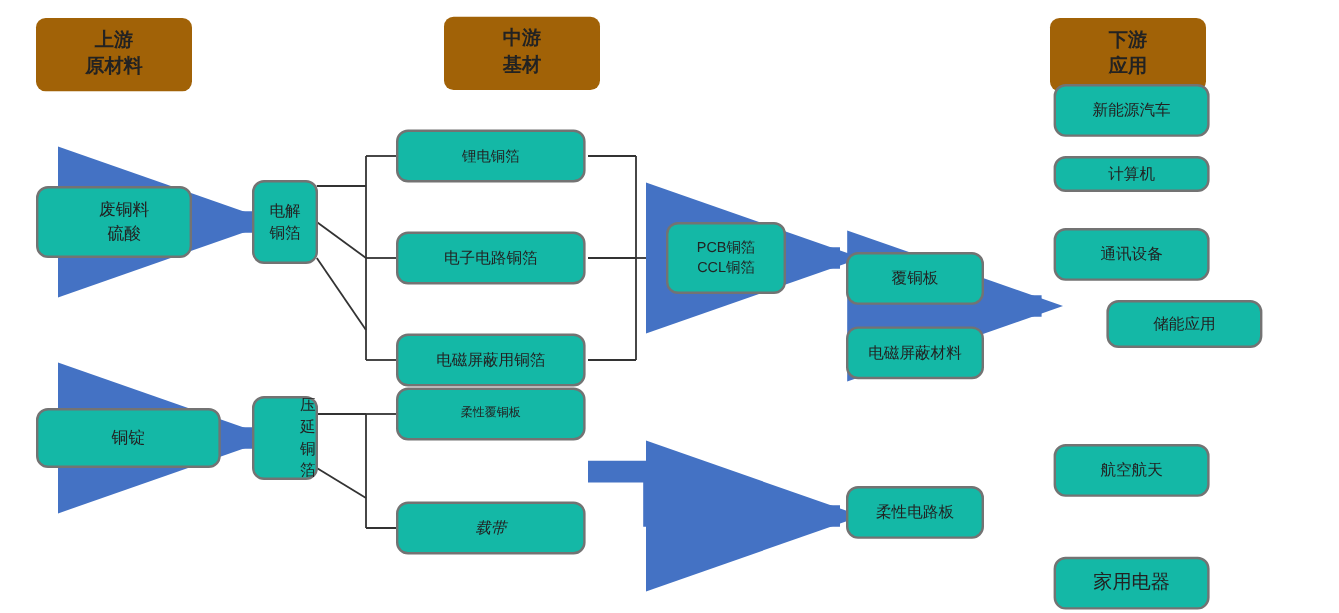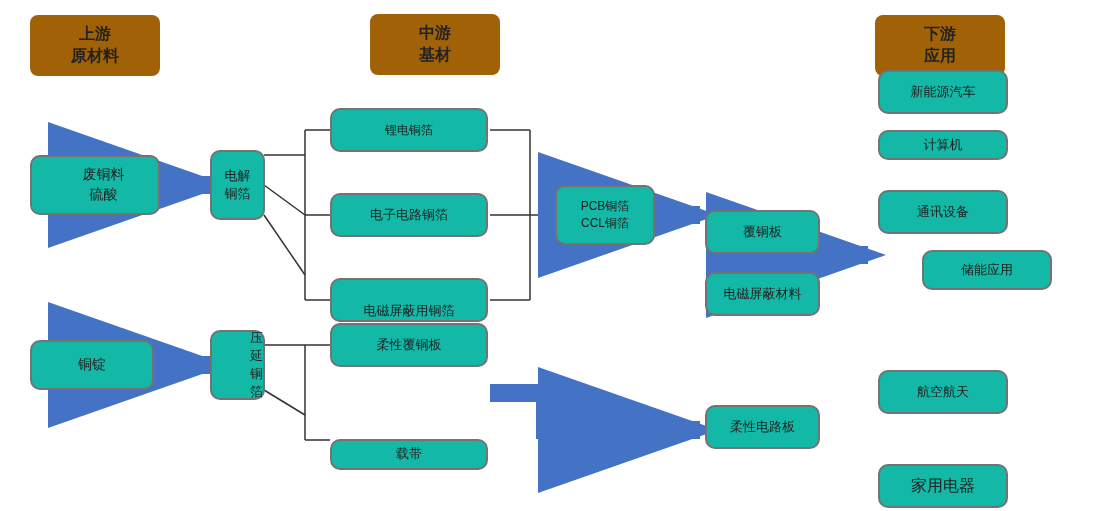--- a/index.html
+++ b/index.html
@@ -120,53 +120,53 @@
 
   <div class="col-header" style="left:875px; top:15px; width:130px;">
     <span>下游</span><br>
     <span>应用</span>
   </div>
 
   <div class="box" style="left:30px; top:155px; width:130px; height:60px; font-size:14px;padding-left:17px;">
     <span>废铜料<br>硫酸</span>
   </div>
 
-  <div class="box" style="left:30px; top:340px; width:124px; height:50px; font-size:14px;">
+  <div class="box" style="left:30px; top:340px; width:154px; height:50px; font-size:14px;">
     <span>铜锭</span>
   </div>
 
   <div class="box" style="left:210px; top:150px; width:55px; height:70px; font-size:13px;">
     <span>电解<br>铜箔</span>
   </div>
 
   <div class="box" style="left:210px; top:330px; width:55px; height:70px; font-size:13px;padding-left:38px;">
     <span>压延<br>铜箔</span>
   </div>
 
   <div class="box" style="left:330px; top:108px; width:158px; height:44px; font-size:12px;">
     <span>锂电铜箔</span>
   </div>
 
   <div class="box" style="left:330px; top:193px; width:158px; height:44px; font-size:13px;">
     <span>电子电路铜箔</span>
   </div>
 
-  <div class="box" style="left:330px; top:278px; width:158px; height:44px; font-size:13px;align-items:flex-end;">
+  <div class="box" style="left:330px; top:278px; width:158px; height:44px; font-size:13px;">
     <span>电磁屏蔽用铜箔</span>
   </div>
 
   <div class="box" style="left:555px; top:185px; width:100px; height:60px; font-size:12px;">
     <span>PCB铜箔<br>CCL铜箔</span>
   </div>
 
-  <div class="box" style="left:330px; top:323px; width:158px; height:44px; font-size:13px;">
+  <div class="box" style="left:330px; top:323px; width:158px; height:44px; font-size:10px;">
     <span>柔性覆铜板</span>
   </div>
 
-  <div class="box" style="left:330px; top:439px; width:158px; height:31px; font-size:13px;">
+  <div class="box" style="left:330px; top:418px; width:158px; height:44px; font-size:13px;font-style:italic;">
     <span>载带</span>
   </div>
 
 
   <div class="box" style="left:705px; top:210px; width:115px; height:44px; font-size:13px;">
     <span>覆铜板</span>
   </div>
 
   <div class="box" style="left:705px; top:272px; width:115px; height:44px; font-size:13px;">
     <span>电磁屏蔽材料</span>

